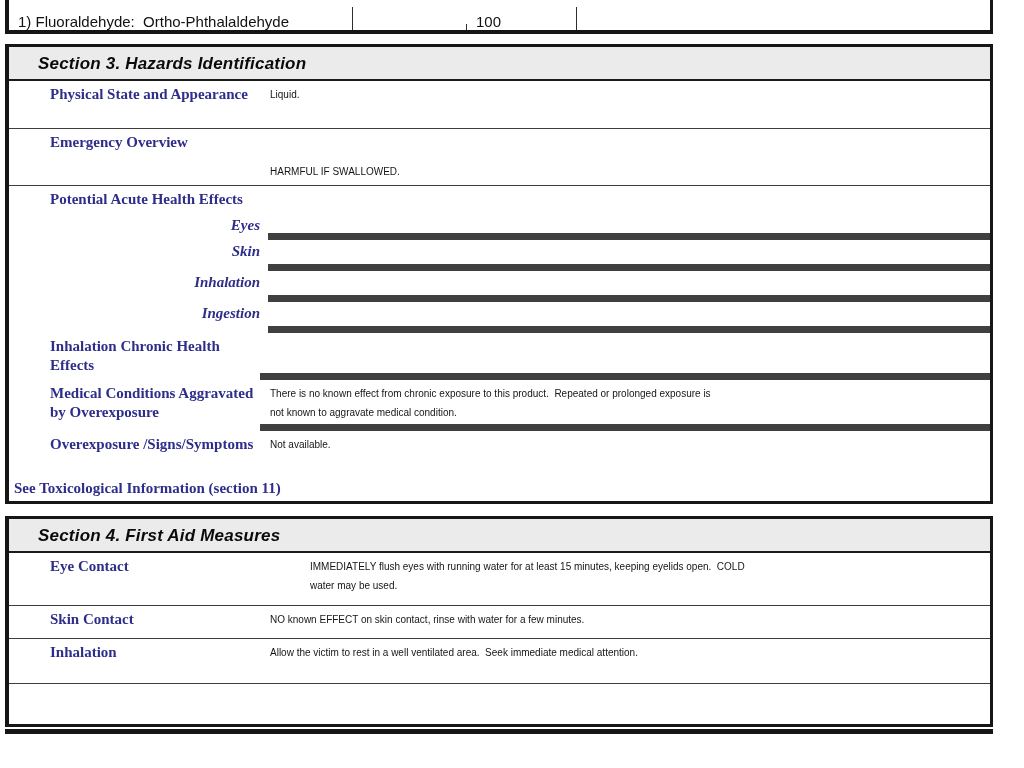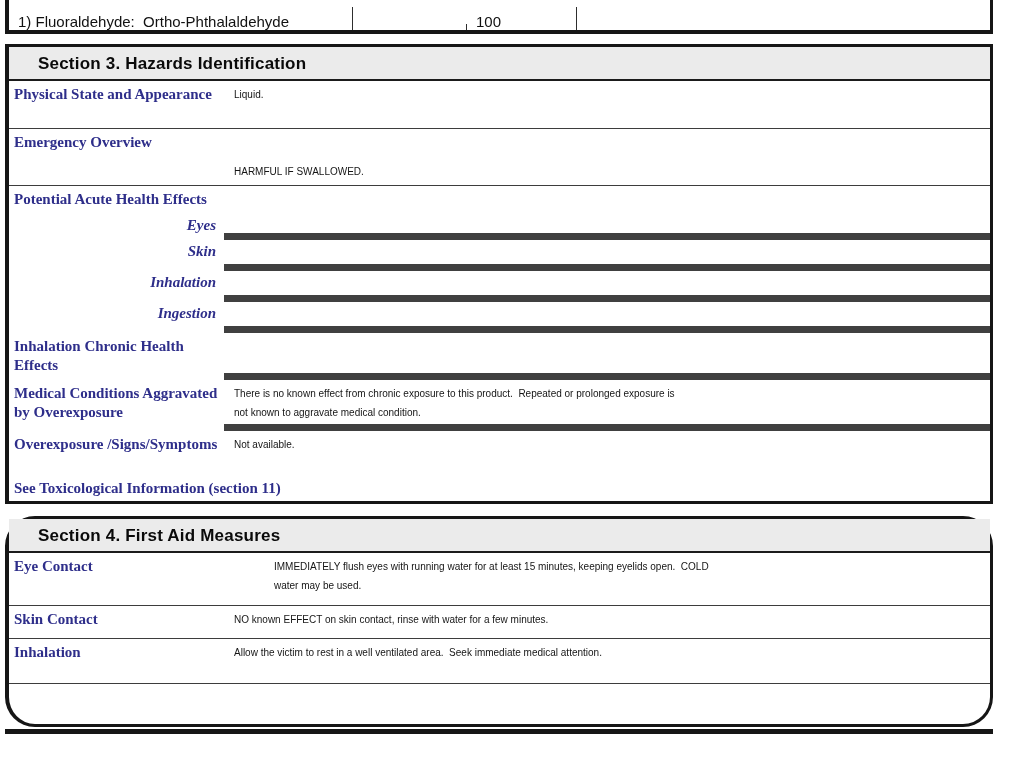--- a/index.html
+++ b/index.html
@@ -27,32 +27,33 @@
     display: flex;
     font-size: 15px;
   }
   .tcell { border-right: 1px solid #2e2e2e; padding: 6px 8px 0 9px; white-space: pre-wrap; overflow: hidden; }
   .tc1 { width: 344px; }
   .tc2 { width: 114px; }
   .tc3 { width: 110px; }
   .tc4 { flex: 1; border-right: none; }
   
   .section { margin-top: 10px; }
-  .section-4 { margin-top: 12px; border-radius: 30px; }
+  .section-4 { margin-top: 12px; }
   .sec-header {
     height: 34px;
     background: #ebebeb;
     border-bottom: 2px solid #1b1b1b;
     padding: 7px 0 0 29px;
     font-weight: bold;
+    font-style: italic;
     font-size: 17px;
     color: #0a0a0a;
     letter-spacing: 0.2px;
   }
-  .row { display: flex; }
+  .row { display: flex; padding-left: 36px; }
   .lbl {
     width: 215px;
     padding: 4px 2px 0 5px;
     color: #2e2e8a;
     font-family: "Liberation Serif", serif;
     font-weight: bold;
     font-size: 15px;
     line-height: 19px;
   }
   .val {
@@ -68,20 +69,21 @@
   .valline { border-bottom: 7px solid #404040; }
   .sublbl {
     width: 215px;
     text-align: right;
     padding: 3px 8px 0 0;
     color: #2e2e8a;
     font-family: "Liberation Serif", serif;
     font-weight: bold;
     font-style: italic;
     font-size: 15px;
+    margin-left: 8px;
   }
   .subval { flex: 1; }
   .r-phys    { height: 48px; }
   .r-emerg   { height: 57px; }
   .r-emerg .val { padding-top: 33px; }
   .r-routes  { height: 35px; }
   .r-acute-h { height: 28px; }
   .r-sub-first { height: 26px; }
   .r-sub     { height: 31px; }
   .r-chronic { height: 47px; }

